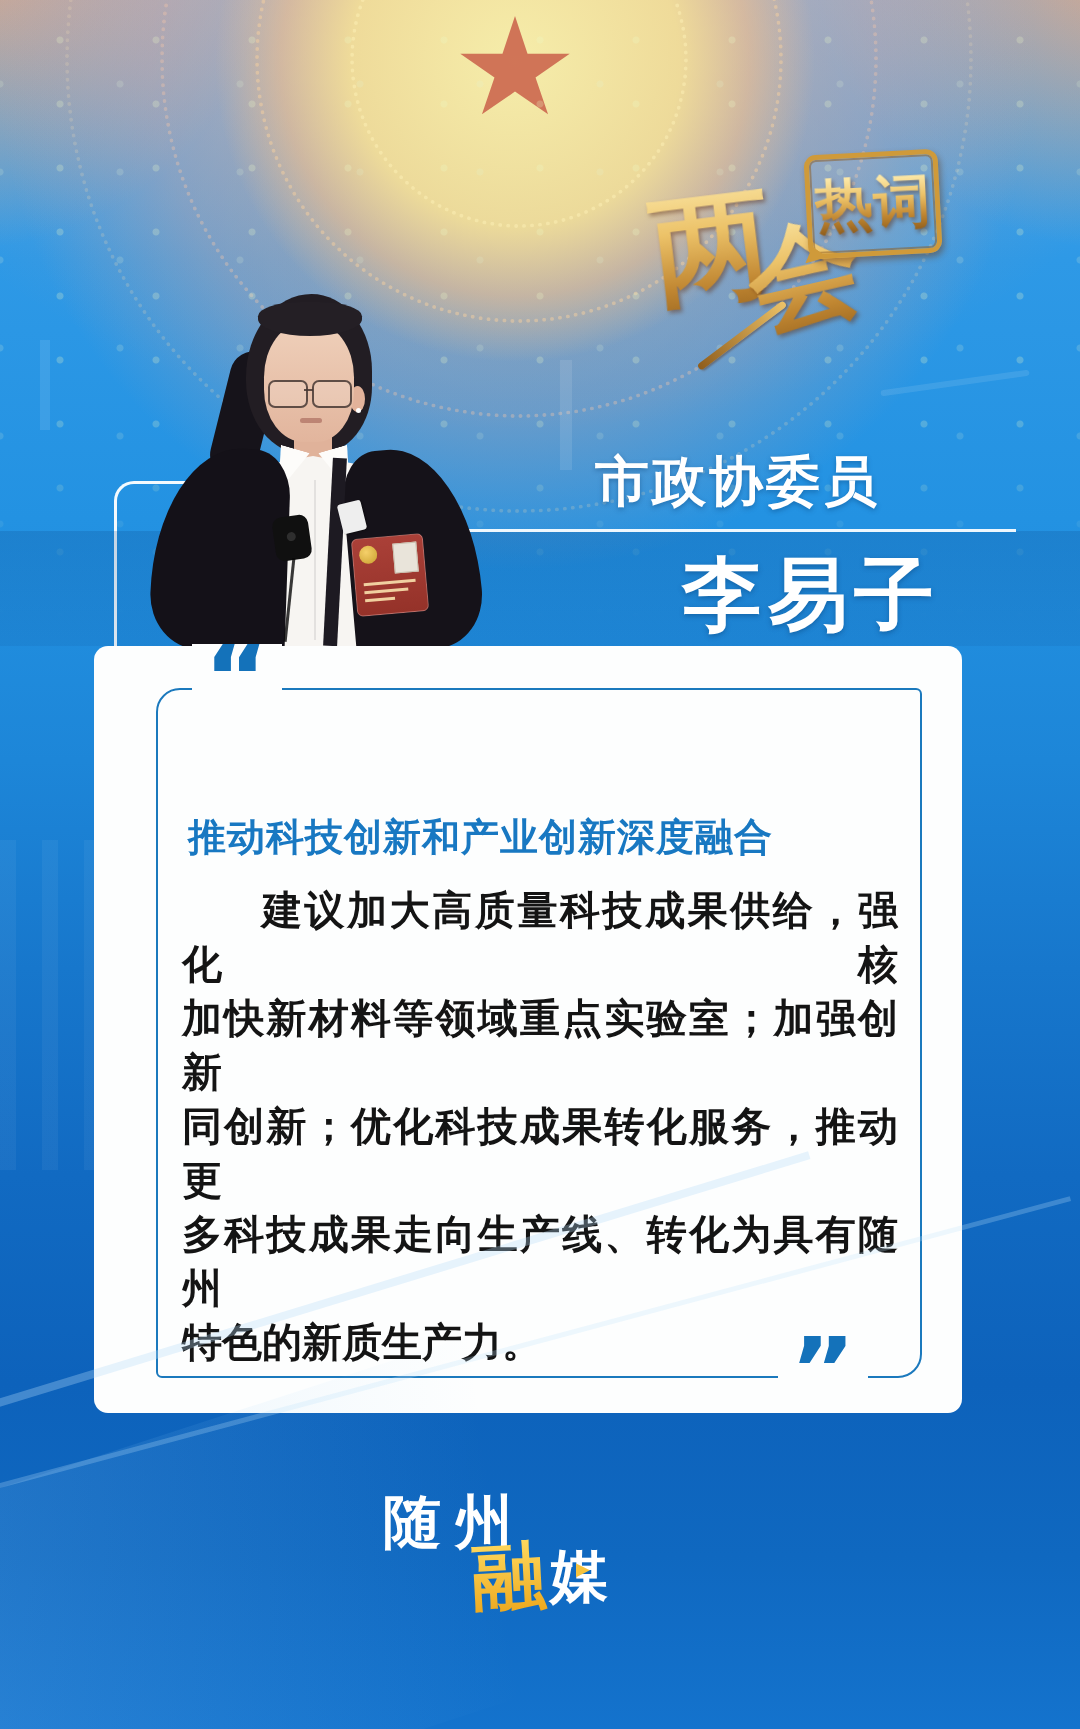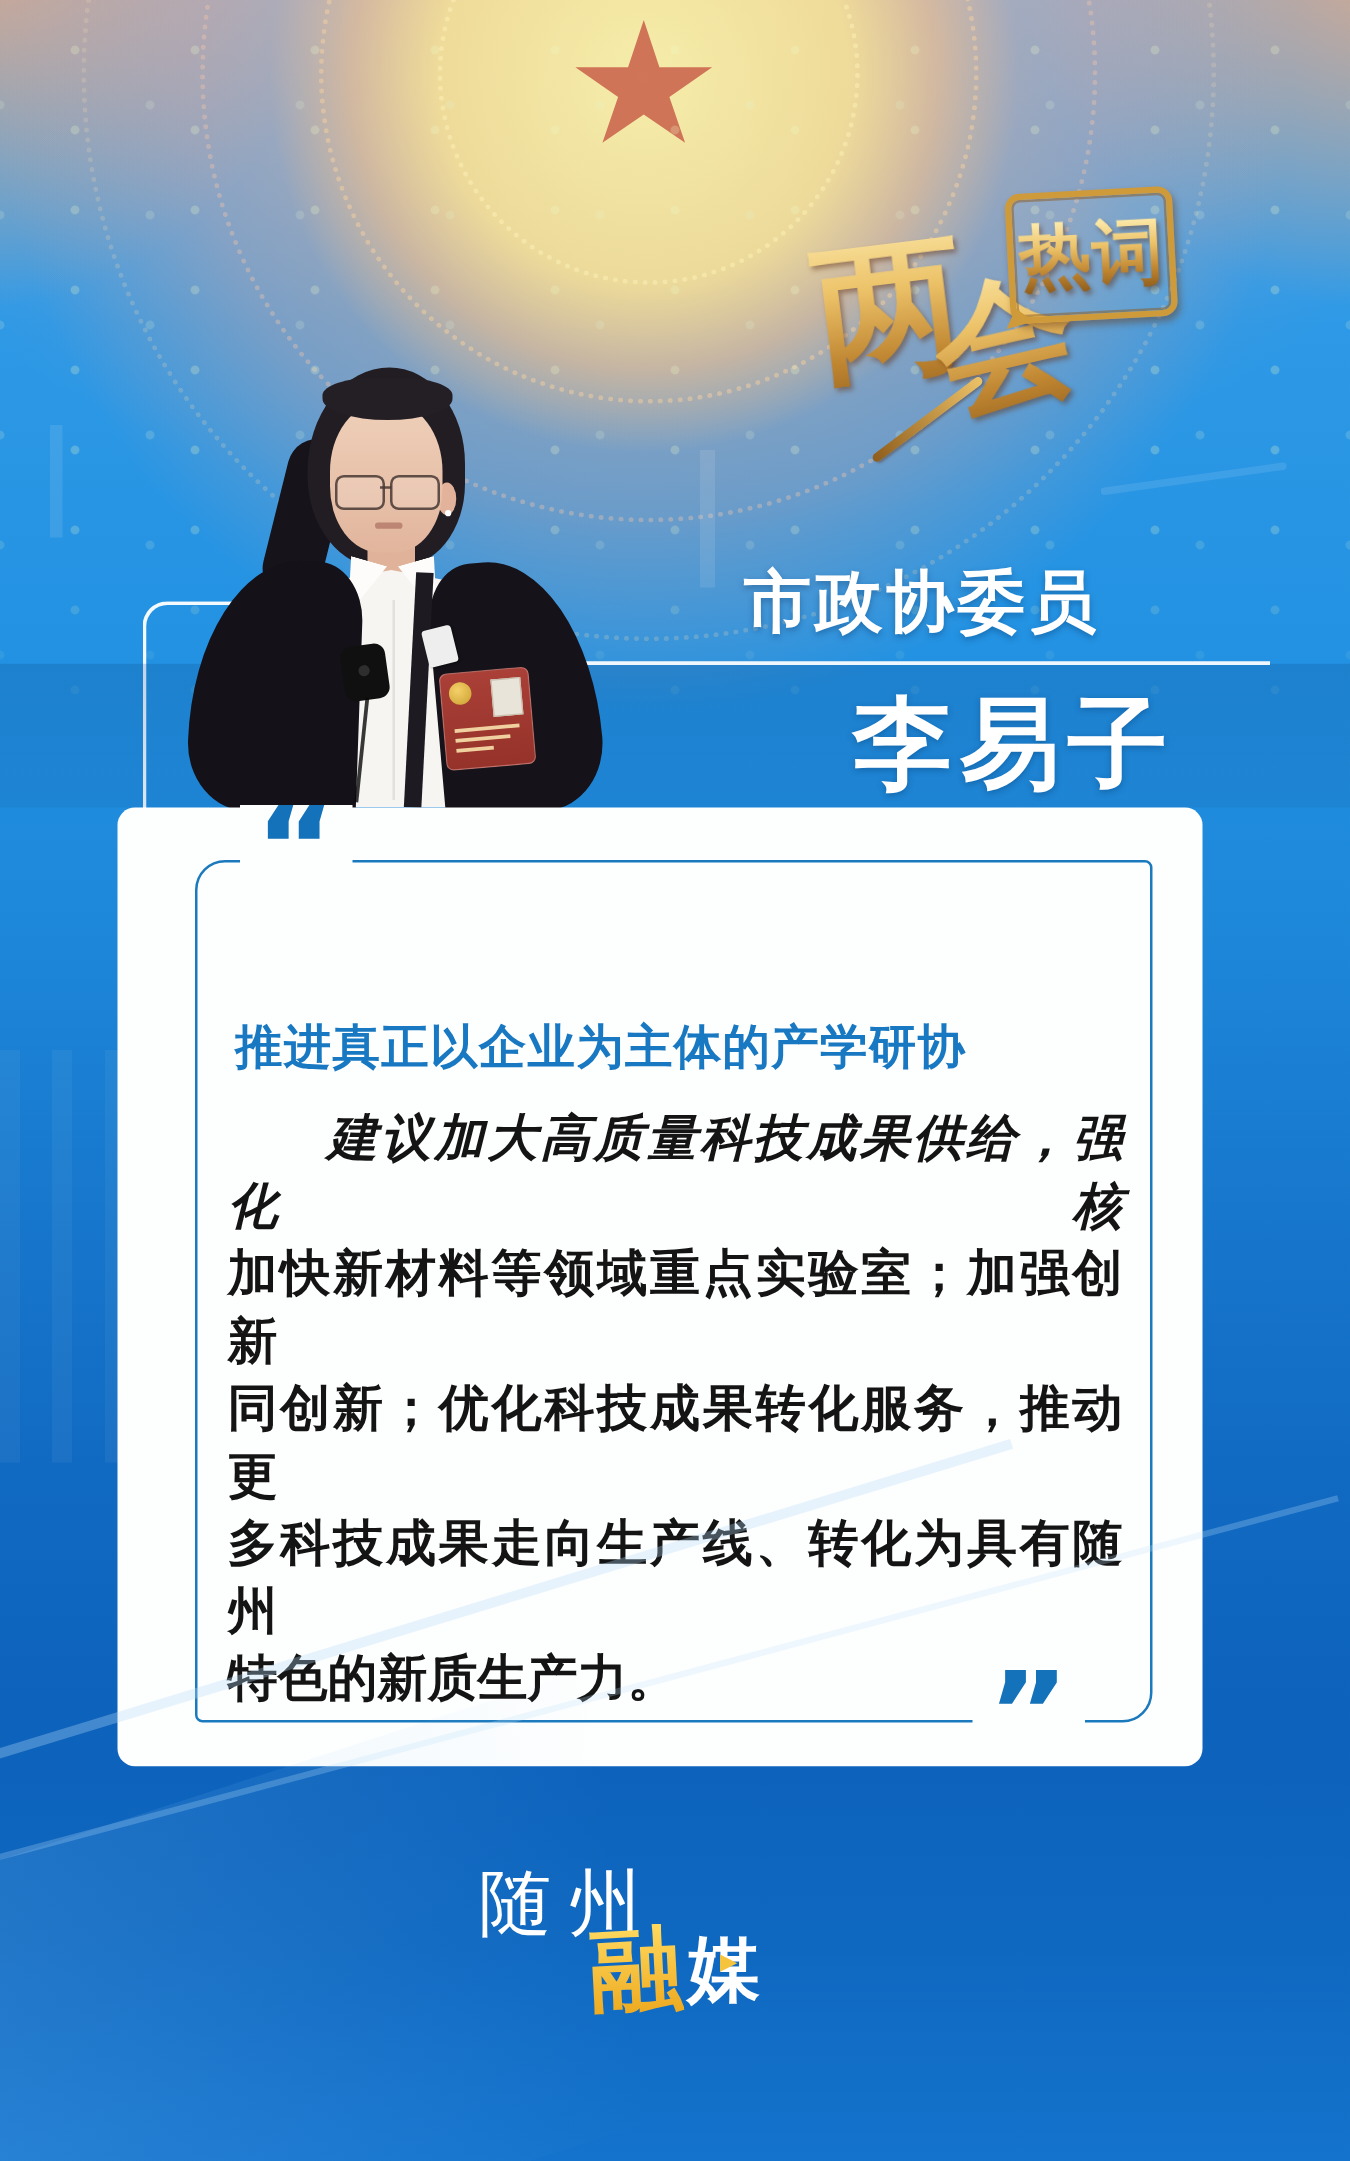--- a/index.html
+++ b/index.html
@@ -110,24 +110,24 @@
     border-radius:24px 6px 24px 6px;}
   .q{font-family:"DejaVu Sans",sans-serif;font-weight:bold;color:#1472ba;background:#fdfefe;
     font-size:100px;line-height:70px;height:64px;overflow:hidden;padding:0 12px;}
   .q-open{left:192px;top:644px;}
   .q-close{left:778px;top:1336px;}
   .headline{left:186px;top:734px;font-size:52px;font-weight:bold;color:#1878c2;letter-spacing:2px;}
   .subheadline{left:188px;top:812px;font-size:38px;font-weight:bold;color:#1878c2;letter-spacing:1px;}
   .bodytext{left:182px;top:884px;width:716px;font-family:"Liberation Serif",serif;
     font-weight:bold;font-size:40px;line-height:54px;color:#141414;}
   .bodytext .bl{text-align:justify;text-align-last:justify;}
-  .bodytext .bl.first{text-indent:2em;font-style:italic;}
+  .bodytext .bl.first{text-indent:2em;}
   .bodytext .bl.last{text-align-last:left;}
   
-  .f-city{left:0;top:1484px;width:896px;text-align:center;color:#fff;font-weight:normal;
+  .f-city{left:0;top:1484px;width:896px;text-align:center;color:#fff;font-weight:bold;
     font-size:58px;letter-spacing:14px;text-indent:14px;}
   .f-media{left:0;top:1540px;width:1080px;text-align:center;color:#fff;}
   .f-media .gold{font-family:"Liberation Serif",serif;font-weight:bold;font-size:74px;line-height:74px;
     background:linear-gradient(180deg,#ffd95e,#eda81e);-webkit-background-clip:text;background-clip:text;color:transparent;
     display:inline-block;transform:rotate(-3deg);}
   .f-media .white{font-weight:bold;font-size:58px;display:inline-block;margin-left:4px;position:relative;top:-6px;}
   .f-play{left:50%;margin-left:36px;top:1558px;color:#f6c33d;font-size:18px;}
 </style>
 </head>
 <body>
@@ -192,21 +192,21 @@
     <div class="cable"></div>
   </div>
 
   <div class="abs sp-title">市政协委员</div>
   <div class="abs sp-name">李易子</div>
 
   <div class="abs card"></div>
   <div class="abs innerborder"></div>
   <div class="abs q q-open">“</div>
   <div class="abs q q-close">”</div>
-  <div class="abs subheadline">推进真正以企业为主体的产学研协</div>
+  <div class="abs subheadline">推动科技创新和产业创新深度融合</div>
   <div class="abs bodytext">
       <div class="bl first">建议加大高质量科技成果供给，强化核</div>
       <div class="bl">加快新材料等领域重点实验室；加强创新</div>
       <div class="bl">同创新；优化科技成果转化服务，推动更</div>
       <div class="bl">多科技成果走向生产线、转化为具有随州</div>
       <div class="bl last">特色的新质生产力。</div>
     </div>
 
   <div class="abs streak1"></div>
   <div class="abs streak2"></div>

